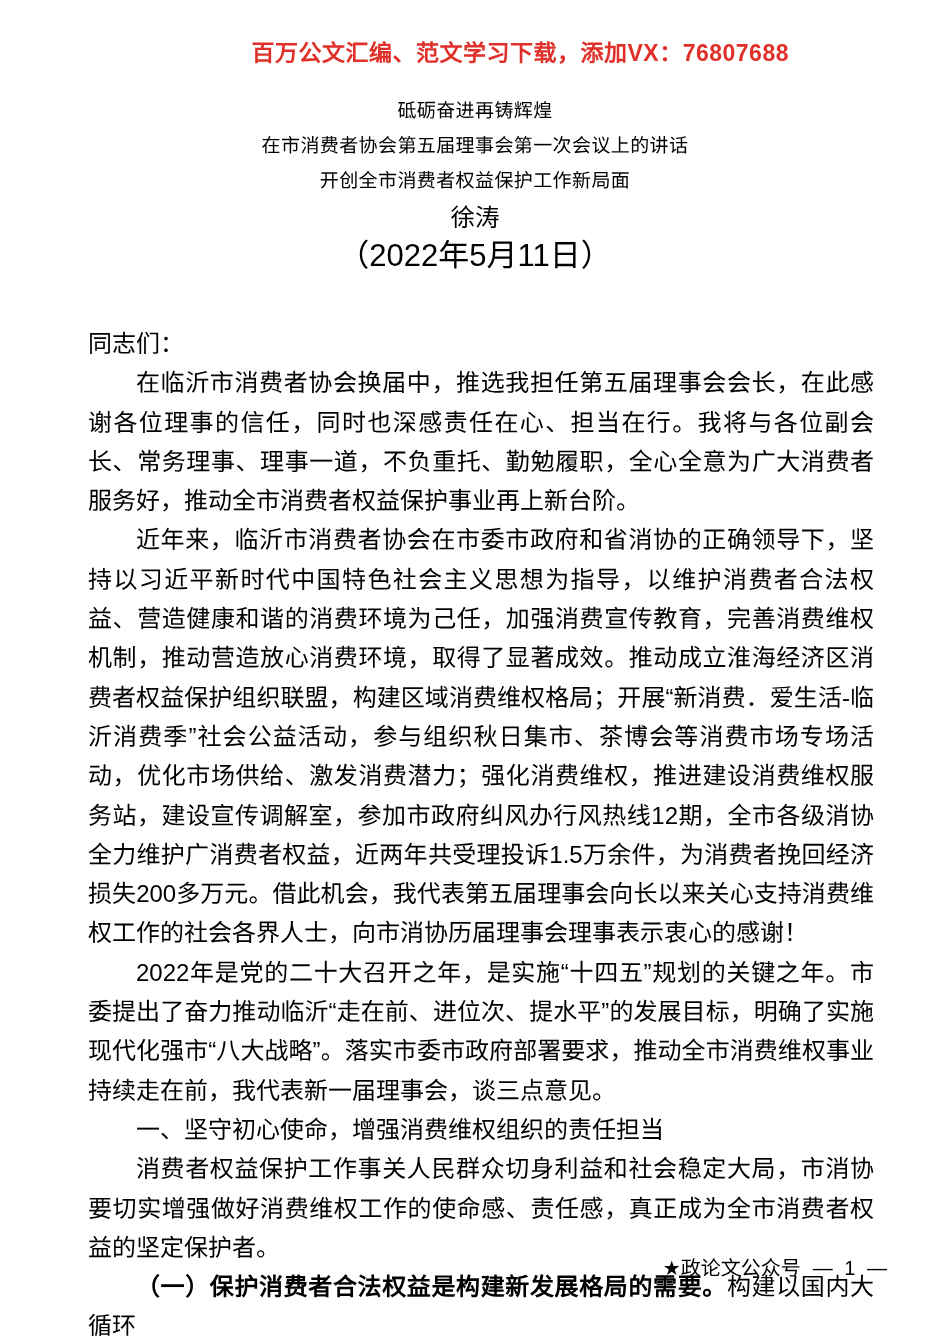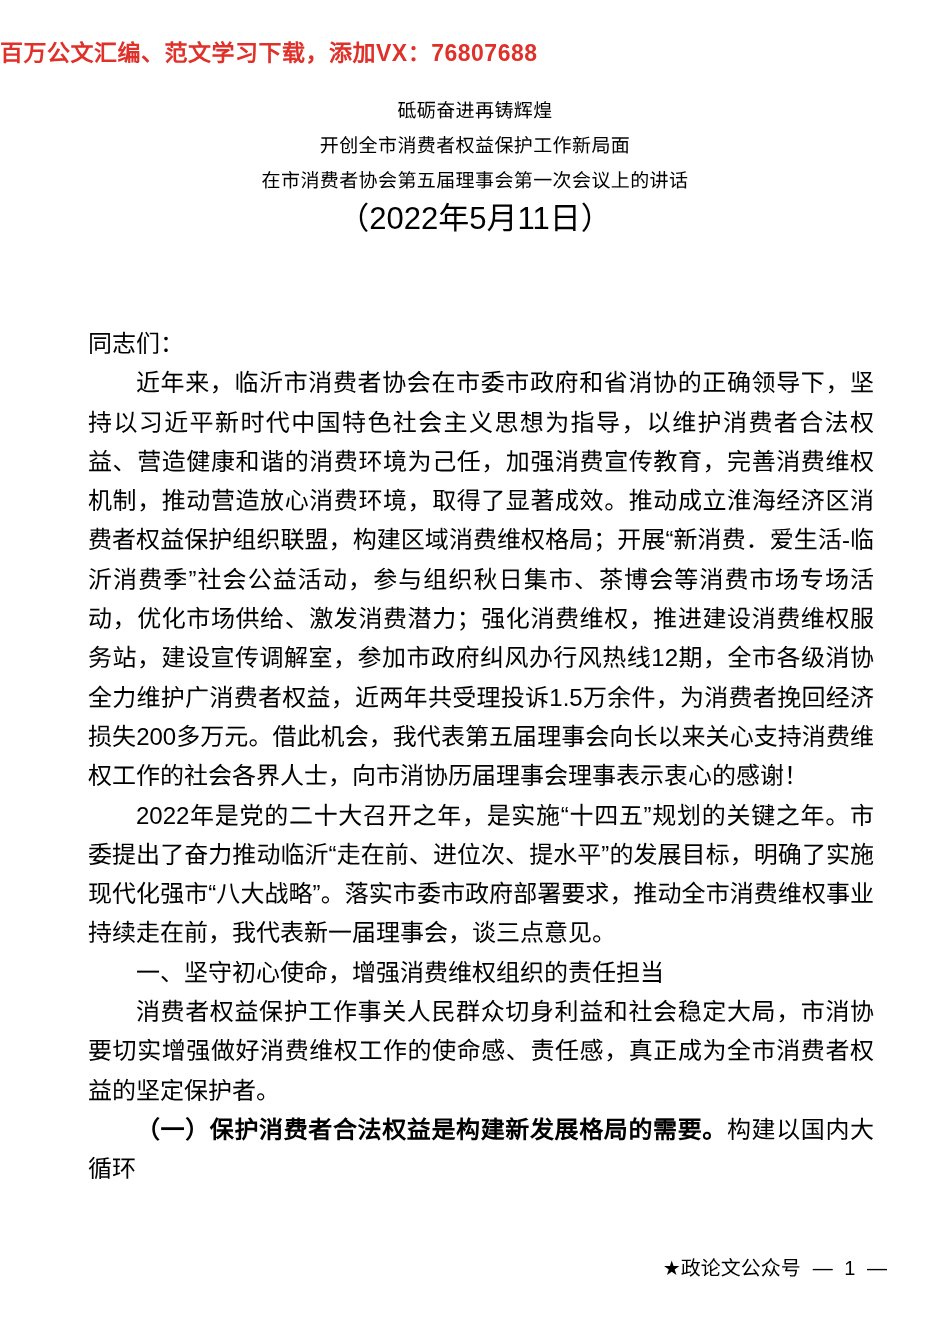--- a/index.html
+++ b/index.html
@@ -21,21 +21,21 @@
     overflow: hidden;
     box-sizing: border-box;
   }
 
   
   .promo-header {
     position: absolute;
     top: 40px;
     left: 0;
     width: 789px;
-    text-align: left;
+    text-align: right;
     font-size: 23px;
     font-weight: bold;
     letter-spacing: 0.5px;
     line-height: 1.2;
     white-space: nowrap;
   }
 
   
   .title-block {
     position: absolute;
@@ -110,29 +110,31 @@
 </style>
 </head>
 <body>
 
 <div class="page">
 
   <div class="promo-header" style="color: rgb(224, 48, 42);">百万公文汇编、范文学习下载，添加VX：76807688</div>
 
   <div class="title-block">
     <div class="title-line">砥砺奋进再铸辉煌</div>
+    <div class="title-line">在市消费者协会第五届理事会第一次会议上的讲话</div>
     <div class="title-line">开创全市消费者权益保护工作新局面</div>
-    <div class="title-line">在市消费者协会第五届理事会第一次会议上的讲话</div>
+    <div class="author-line">徐涛</div>
     <div class="date-line">（2022年5月11日）</div>
   </div>
 
   <div class="body-block">
 
     <p class="para salutation">同志们：</p>
 
+    <p class="para indent">在临沂市消费者协会换届中，推选我担任第五届理事会会长，在此感谢各位理事的信任，同时也深感责任在心、担当在行。我将与各位副会长、常务理事、理事一道，不负重托、勤勉履职，全心全意为广大消费者服务好，推动全市消费者权益保护事业再上新台阶。</p>
 
     <p class="para indent">近年来，临沂市消费者协会在市委市政府和省消协的正确领导下，坚持以习近平新时代中国特色社会主义思想为指导，以维护消费者合法权益、营造健康和谐的消费环境为己任，加强消费宣传教育，完善消费维权机制，推动营造放心消费环境，取得了显著成效。推动成立淮海经济区消费者权益保护组织联盟，构建区域消费维权格局；开展“新消费．爱生活-临沂消费季”社会公益活动，参与组织秋日集市、茶博会等消费市场专场活动，优化市场供给、激发消费潜力；强化消费维权，推进建设消费维权服务站，建设宣传调解室，参加市政府纠风办行风热线12期，全市各级消协全力维护广消费者权益，近两年共受理投诉1.5万余件，为消费者挽回经济损失200多万元。借此机会，我代表第五届理事会向长以来关心支持消费维权工作的社会各界人士，向市消协历届理事会理事表示衷心的感谢！</p>
 
     <p class="para indent">2022年是党的二十大召开之年，是实施“十四五”规划的关键之年。市委提出了奋力推动临沂“走在前、进位次、提水平”的发展目标，明确了实施现代化强市“八大战略”。落实市委市政府部署要求，推动全市消费维权事业持续走在前，我代表新一届理事会，谈三点意见。</p>
 
     <p class="para indent">一、坚守初心使命，增强消费维权组织的责任担当</p>
 
     <p class="para indent">消费者权益保护工作事关人民群众切身利益和社会稳定大局，市消协要切实增强做好消费维权工作的使命感、责任感，真正成为全市消费者权益的坚定保护者。</p>
 
     <p class="para indent"><span class="bold-run">（一）保护消费者合法权益是构建新发展格局的需要。</span><span>构建以国内大循环</span></p>

